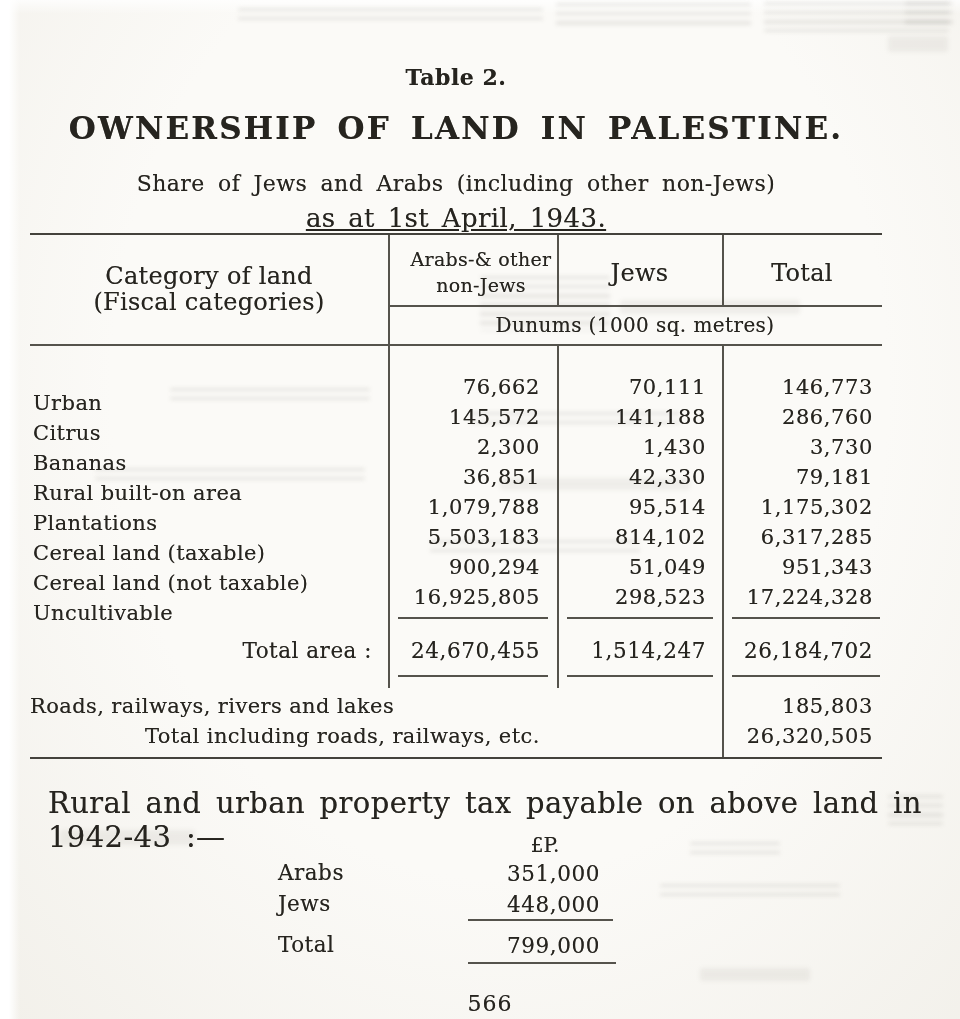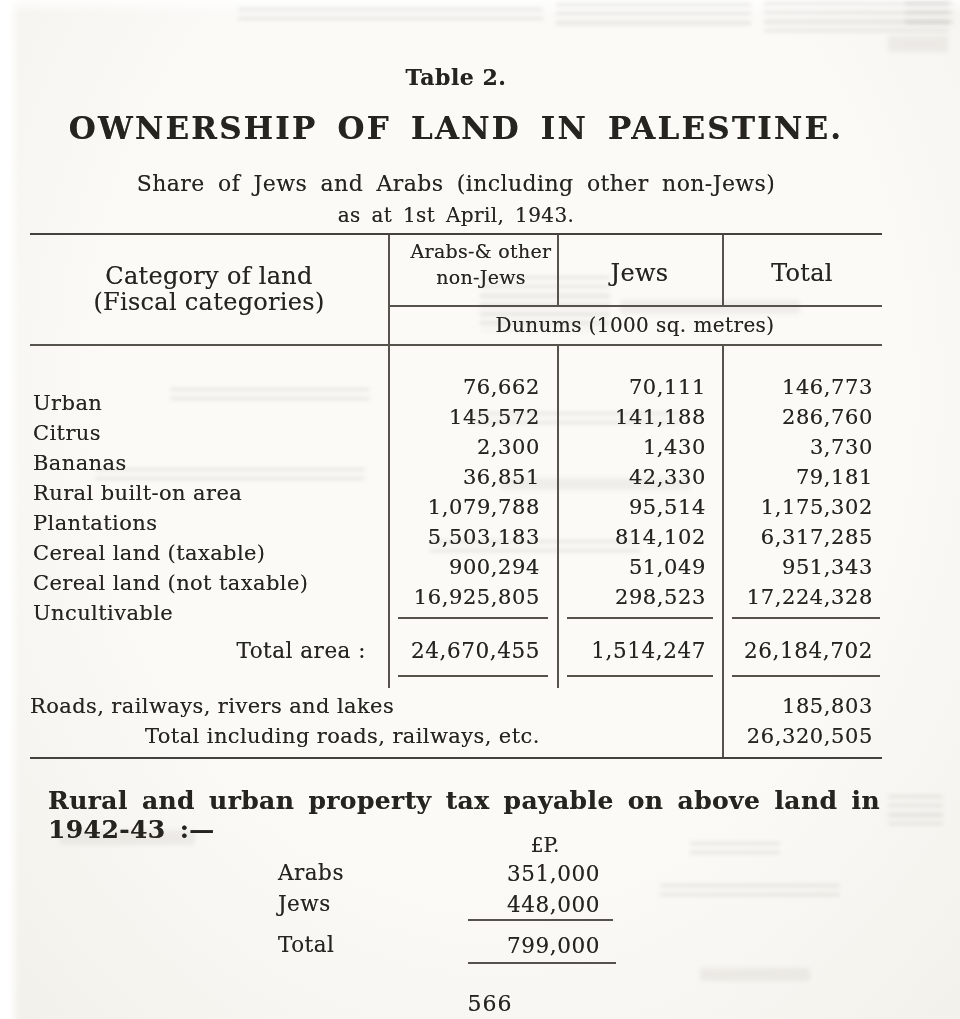--- a/index.html
+++ b/index.html
@@ -13,44 +13,44 @@
       radial-gradient(ellipse at 52% 38%, #fbfaf7 55%, #f2f0ea 100%);
     background-color:#f8f7f3;
   }
   .sheet *{box-sizing:border-box;}
   .txt{text-shadow:0 0 .5px rgba(38,36,31,.55);}
   
   .titleblock{position:absolute;left:30px;top:0;width:852px;text-align:center;}
   .t-label{margin-top:64px;font-size:22px;font-weight:bold;letter-spacing:.5px;}
   .t-main{margin-top:20px;font-size:31px;font-weight:bold;letter-spacing:2.2px;word-spacing:7px;}
   .t-sub1{margin-top:25px;font-size:22px;word-spacing:6px;letter-spacing:.4px;}
-  .t-sub2{margin-top:7px;font-size:20px;word-spacing:4px;letter-spacing:.4px;}
+  .t-sub2{margin-top:7px;font-size:26px;word-spacing:4px;letter-spacing:.4px;text-decoration:underline;}
   
   .tbl{position:absolute;left:30px;top:233px;width:852px;height:526px;font-size:21px;}
   .rule{position:absolute;background:#44423c;}
   .rule.h{height:2px;}
   .rule.h.thin{height:1.6px;background:#55534c;}
   .rule.v{width:1.6px;background:#55534c;}
   .hdr{position:absolute;text-align:center;line-height:26px;font-size:24px;letter-spacing:.3px;}
   .unit{position:absolute;left:358px;width:494px;text-align:center;font-size:20px;letter-spacing:.4px;}
   .rows{position:absolute;left:0;top:126px;width:852px;}
   .row{display:grid;grid-template-columns:358px 169px 165px 160px;height:30px;align-items:center;}
   .cat{padding-left:3px;letter-spacing:.4px;white-space:nowrap;margin-top:32px;}
   .num{text-align:right;letter-spacing:.6px;}
   .num.a{padding-right:17px;}
   .num.j{padding-right:16px;}
   .num.t{padding-right:9px;}
   .totalrow{position:absolute;left:0;top:395px;width:852px;display:grid;
             grid-template-columns:358px 169px 165px 160px;height:45px;align-items:center;font-size:21.5px;}
-  .totalrow .lbl{text-align:right;padding-right:22px;letter-spacing:.5px;}
+  .totalrow .lbl{text-align:right;padding-right:16px;letter-spacing:.5px;}
   .xrow{position:absolute;width:852px;height:30px;display:flex;align-items:center;}
   .xrow .xlbl{letter-spacing:.4px;}
   .xrow .xval{position:absolute;right:0;width:160px;text-align:right;padding-right:9px;letter-spacing:.6px;}
   
-  .tax-heading{position:absolute;left:48px;top:786px;font-size:25px;word-spacing:5px;letter-spacing:.4px;font-weight:bold;}
+  .tax-heading{position:absolute;left:48px;top:786px;font-size:29px;word-spacing:5px;letter-spacing:.4px;}
   .tax-cur{position:absolute;left:495px;top:833px;width:100px;text-align:center;font-size:20px;}
   .tax-lbl{position:absolute;left:278px;width:140px;font-size:21.5px;letter-spacing:.5px;}
   .tax-val{position:absolute;left:470px;width:130px;text-align:right;font-size:21.5px;letter-spacing:.6px;}
   .underline{position:absolute;height:1.6px;background:#55534c;}
   .pageno{position:absolute;left:430px;top:991px;width:120px;text-align:center;font-size:22px;letter-spacing:1px;}
   
   .ghost{position:absolute;filter:blur(2.3px);opacity:.55;border-radius:2px;
          background:repeating-linear-gradient(180deg,rgba(124,121,113,.30) 0 3.5px,rgba(124,121,113,0) 3.5px 9px);}
   .ghost.blob{background:rgba(138,135,127,.20);}
 </style>
@@ -93,21 +93,21 @@
     <div class="rule v" style="left:358px;top:2px;height:453px;"></div>
     <div class="rule v" style="left:527px;top:2px;height:70px;"></div>
     <div class="rule v" style="left:527px;top:112px;height:343px;"></div>
     <div class="rule v" style="left:692px;top:2px;height:70px;"></div>
     <div class="rule v" style="left:692px;top:112px;height:412px;"></div>
 
     <div class="hdr" style="left:0;top:30px;width:358px;">
       <div>Category of land</div>
       <div>(Fiscal categories)</div>
     </div>
-    <div class="hdr" style="left:358px;top:5px;width:186px;font-size:19px;">
+    <div class="hdr" style="left:358px;top:13px;width:186px;font-size:19px;">
       <div>Arabs-&amp; other</div>
       <div>non-Jews</div>
     </div>
     <div class="hdr" style="left:527px;top:27px;width:165px;">Jews</div>
     <div class="hdr" style="left:692px;top:27px;width:160px;">Total</div>
 
     <div class="unit" style="top:80px;">Dunums (1000 sq. metres)</div>
 
     <div class="rows">
       <div class="row">

